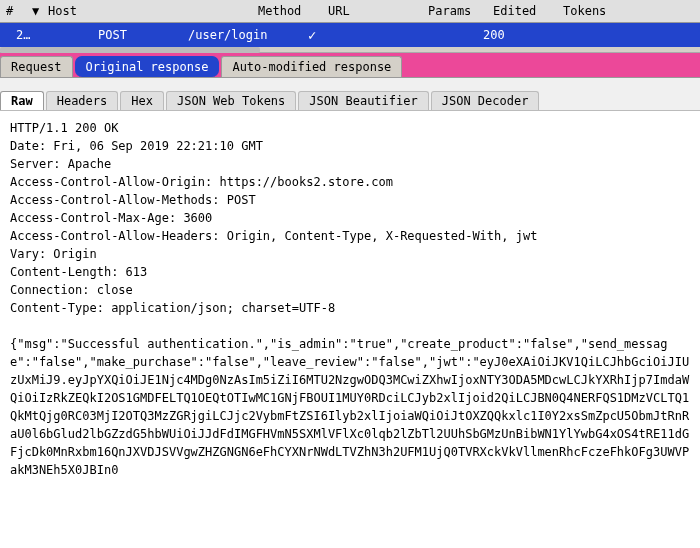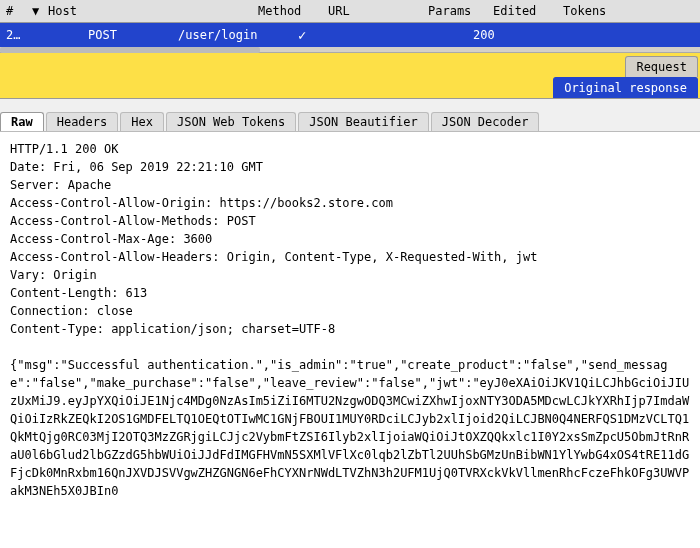--- a/index.html
+++ b/index.html
@@ -26,55 +26,55 @@
     .col-params { width: 65px; }
     .col-edited { width: 70px; }
     .col-status { width: 60px; }
 
     
     .table-row {
       display: flex;
       background: #2244cc;
       color: #fff;
       align-items: center;
-      padding: 2px 0;
+      padding: 2px 10px;
       min-height: 24px;
       gap: 20px;
     }
     .table-cell {
       font-size: 12px;
       padding: 2px 6px;
       overflow: hidden;
       white-space: nowrap;
       text-overflow: ellipsis;
     }
 
     
     .tab-bar {
       display: flex;
-      background: #fde047;
+      background: #ec4899;
       border-bottom: 1px solid #999;
       padding-top: 3px;
       align-items: flex-end;
-      flex-direction: column;
     }
     .tab {
       padding: 3px 10px;
       font-size: 12px;
       cursor: pointer;
       border: 1px solid #999;
       border-bottom: none;
       margin-right: 2px;
       background: #d4d0c8;
       border-radius: 3px 3px 0 0;
     }
     .tab.active-blue {
       background: #2244cc;
       color: #fff;
       border-color: #2244cc;
+      border-radius: 7px;
     }
 
     
     .sub-tab-bar {
       display: flex;
       background: #f0f0f0;
       border-bottom: 1px solid #bbb;
       padding-top: 2px;
       align-items: flex-end;
     }
@@ -138,20 +138,21 @@
   <div class="table-cell col-status">200</div>
 </div>
 
 <div style="height:6px; background:#d4d0c8; border-bottom:1px solid #aaa; position:relative;">
   <div style="position:absolute;left:0;top:0;width:260px;height:6px;background:#bbb;border-radius:2px;"></div>
 </div>
 
 <div class="tab-bar">
   <div class="tab">Request</div>
   <div class="tab active-blue">Original response</div>
+  <div class="tab">Auto-modified response</div>
 </div>
 
 <div class="sub-tab-bar">
   <div class="sub-tab active">Raw</div>
   <div class="sub-tab">Headers</div>
   <div class="sub-tab">Hex</div>
   <div class="sub-tab">JSON Web Tokens</div>
   <div class="sub-tab">JSON Beautifier</div>
   <div class="sub-tab">JSON Decoder</div>
 </div>

